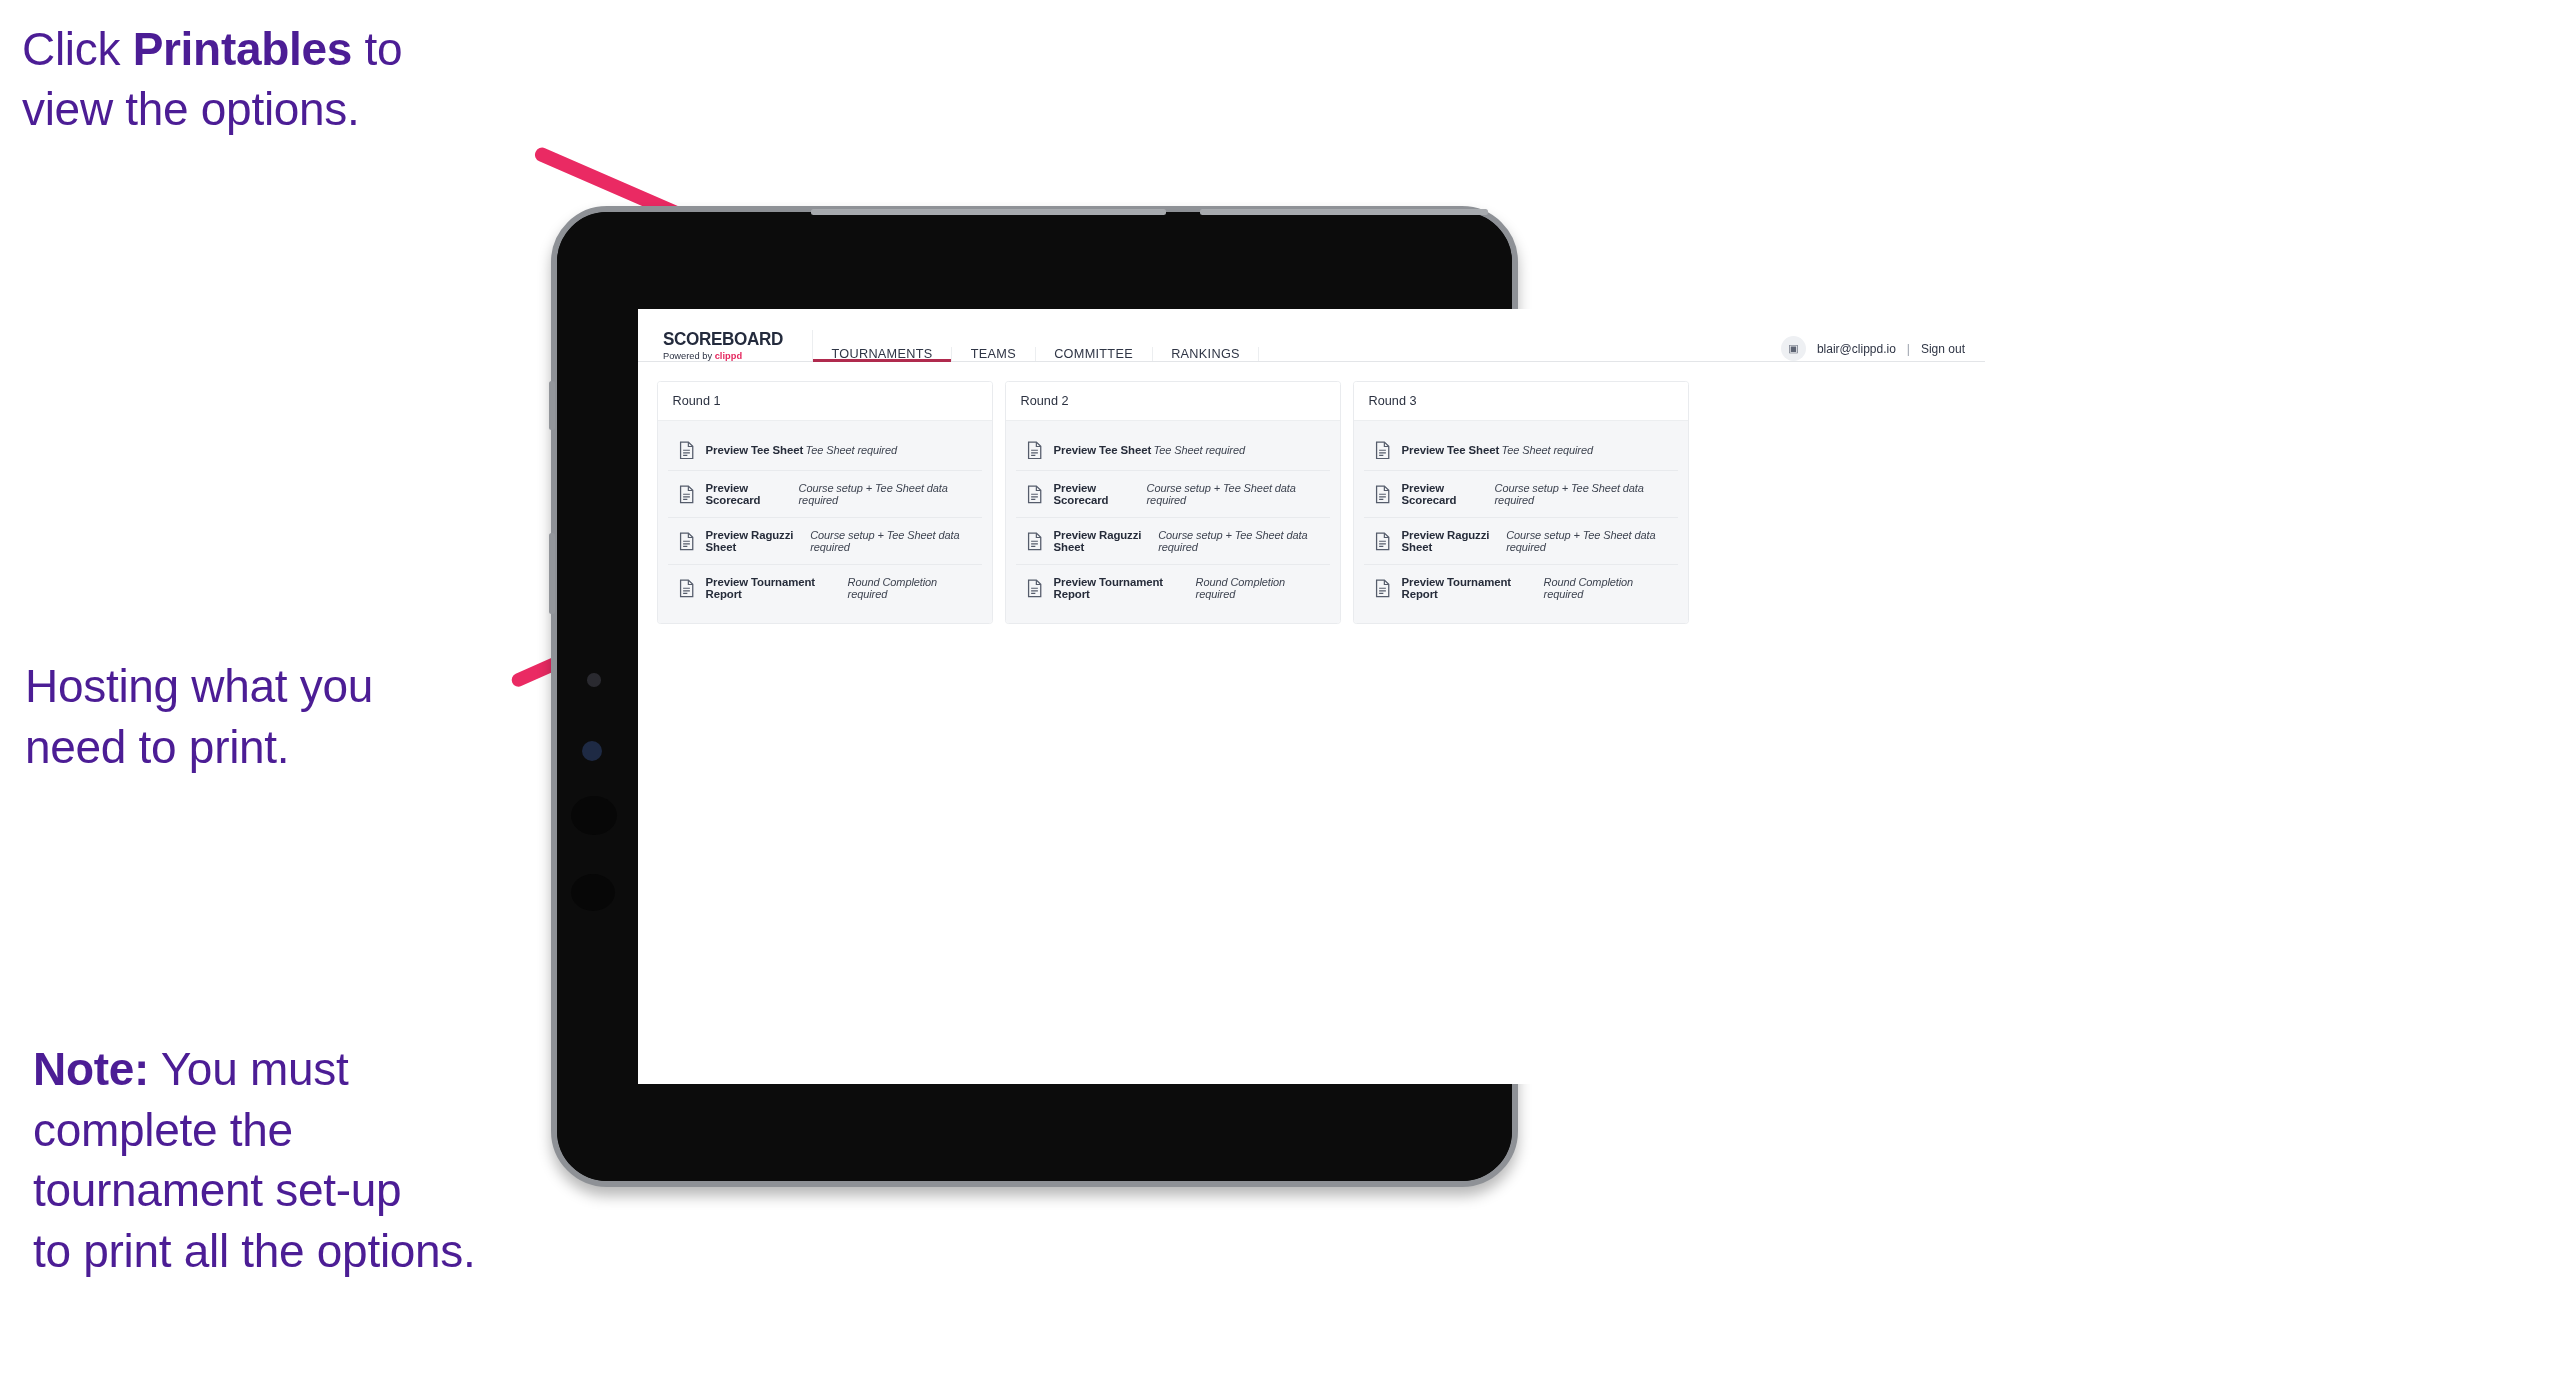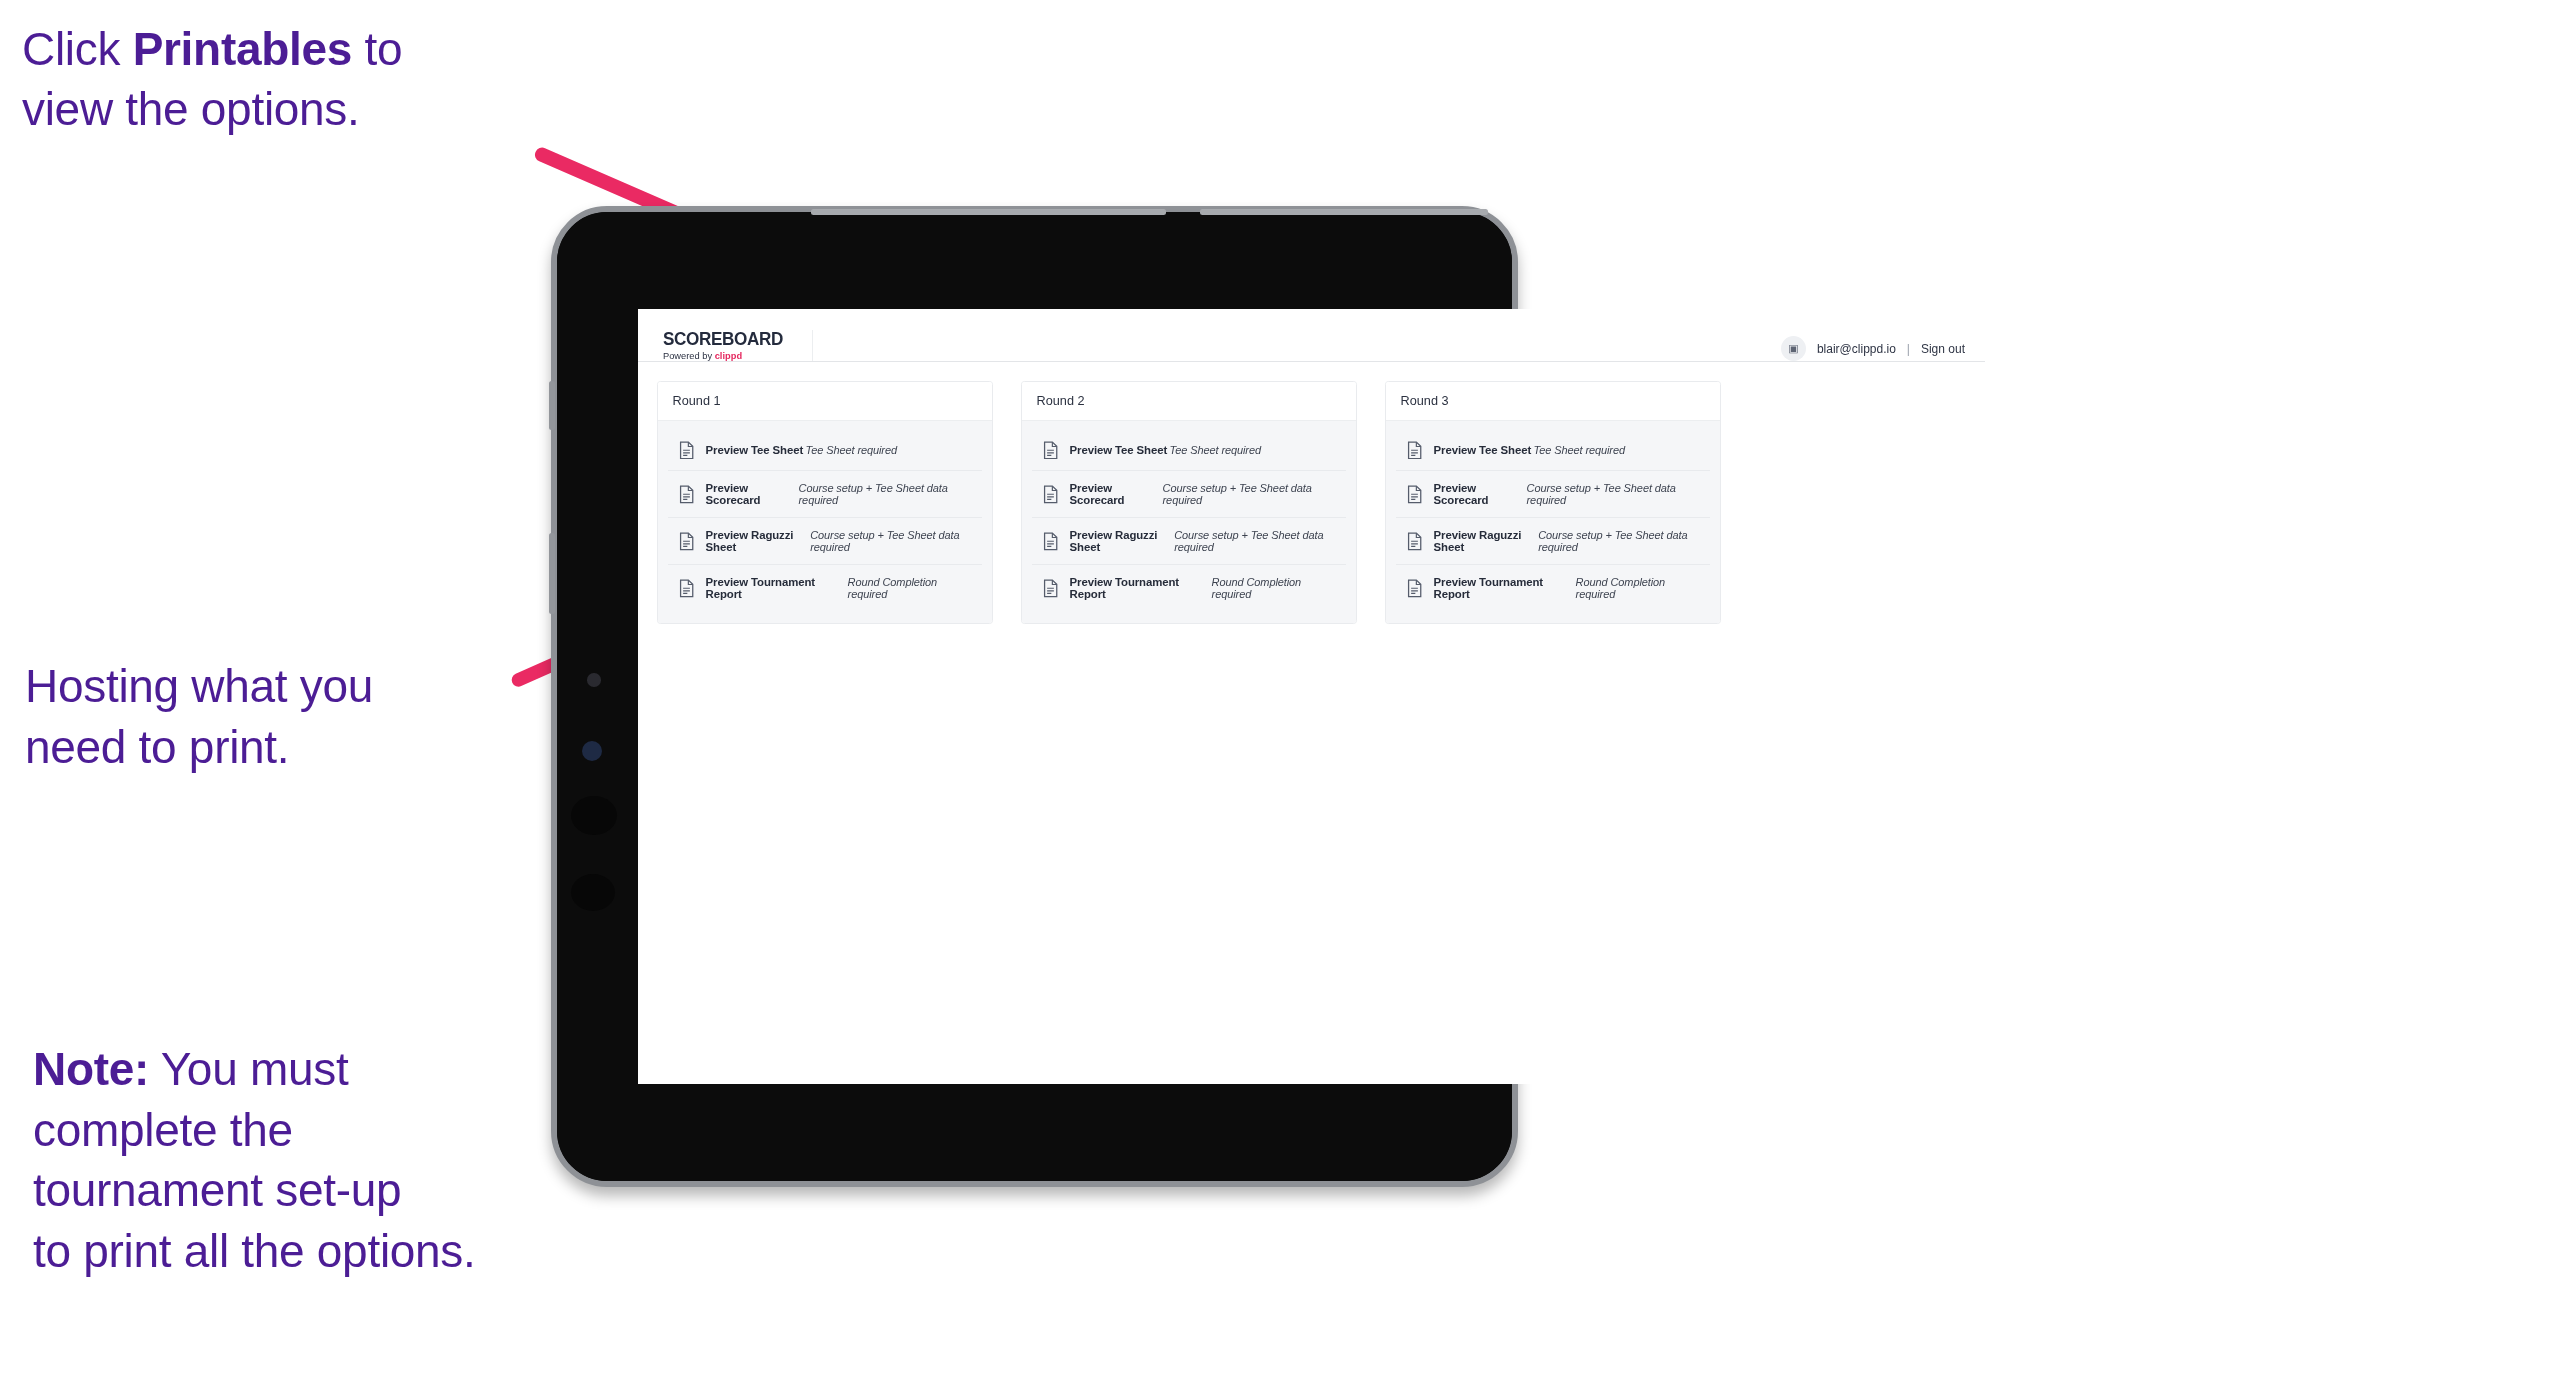--- a/index.html
+++ b/index.html
@@ -249,21 +249,21 @@
     background: #ffffff;
     color: #232a38;
     font-weight: 600;
   }
 
   
   .content {
     background: #ffffff;
     padding: 18.6px 18.6px 0 18.6px;
     display: flex;
-    gap: 28px;
+    gap: 12px;
     align-items: flex-start;
   }
   .round-col {
     width: 334px;
     border: 0.8px solid #e9ebee;
     border-radius: 3.4px;
     background: #ffffff;
     overflow: hidden;
     flex: none;
   }
@@ -342,20 +342,26 @@
   <div class="cam-dot" id="cam-main2"></div>
 </div>
 
 <div class="screen">
 
   <div class="topbar">
     <div class="brand">
       <div class="brand-title">SCOREBOARD</div>
       <div class="brand-sub"><span>Powered by </span><span class="accent">clippd</span></div>
     </div>
+    <div class="topnav">
+      <div class="topnav-item active">TOURNAMENTS</div>
+      <div class="topnav-item">TEAMS</div>
+      <div class="topnav-item">COMMITTEE</div>
+      <div class="topnav-item">RANKINGS</div>
+    </div>
     <div class="topbar-spacer"></div>
     <div class="topbar-right">
       <div class="avatar">▣</div>
       <span>blair@clippd.io</span>
       <span class="pipe">|</span>
       <span class="signout">Sign out</span>
     </div>
   </div>
 
 

